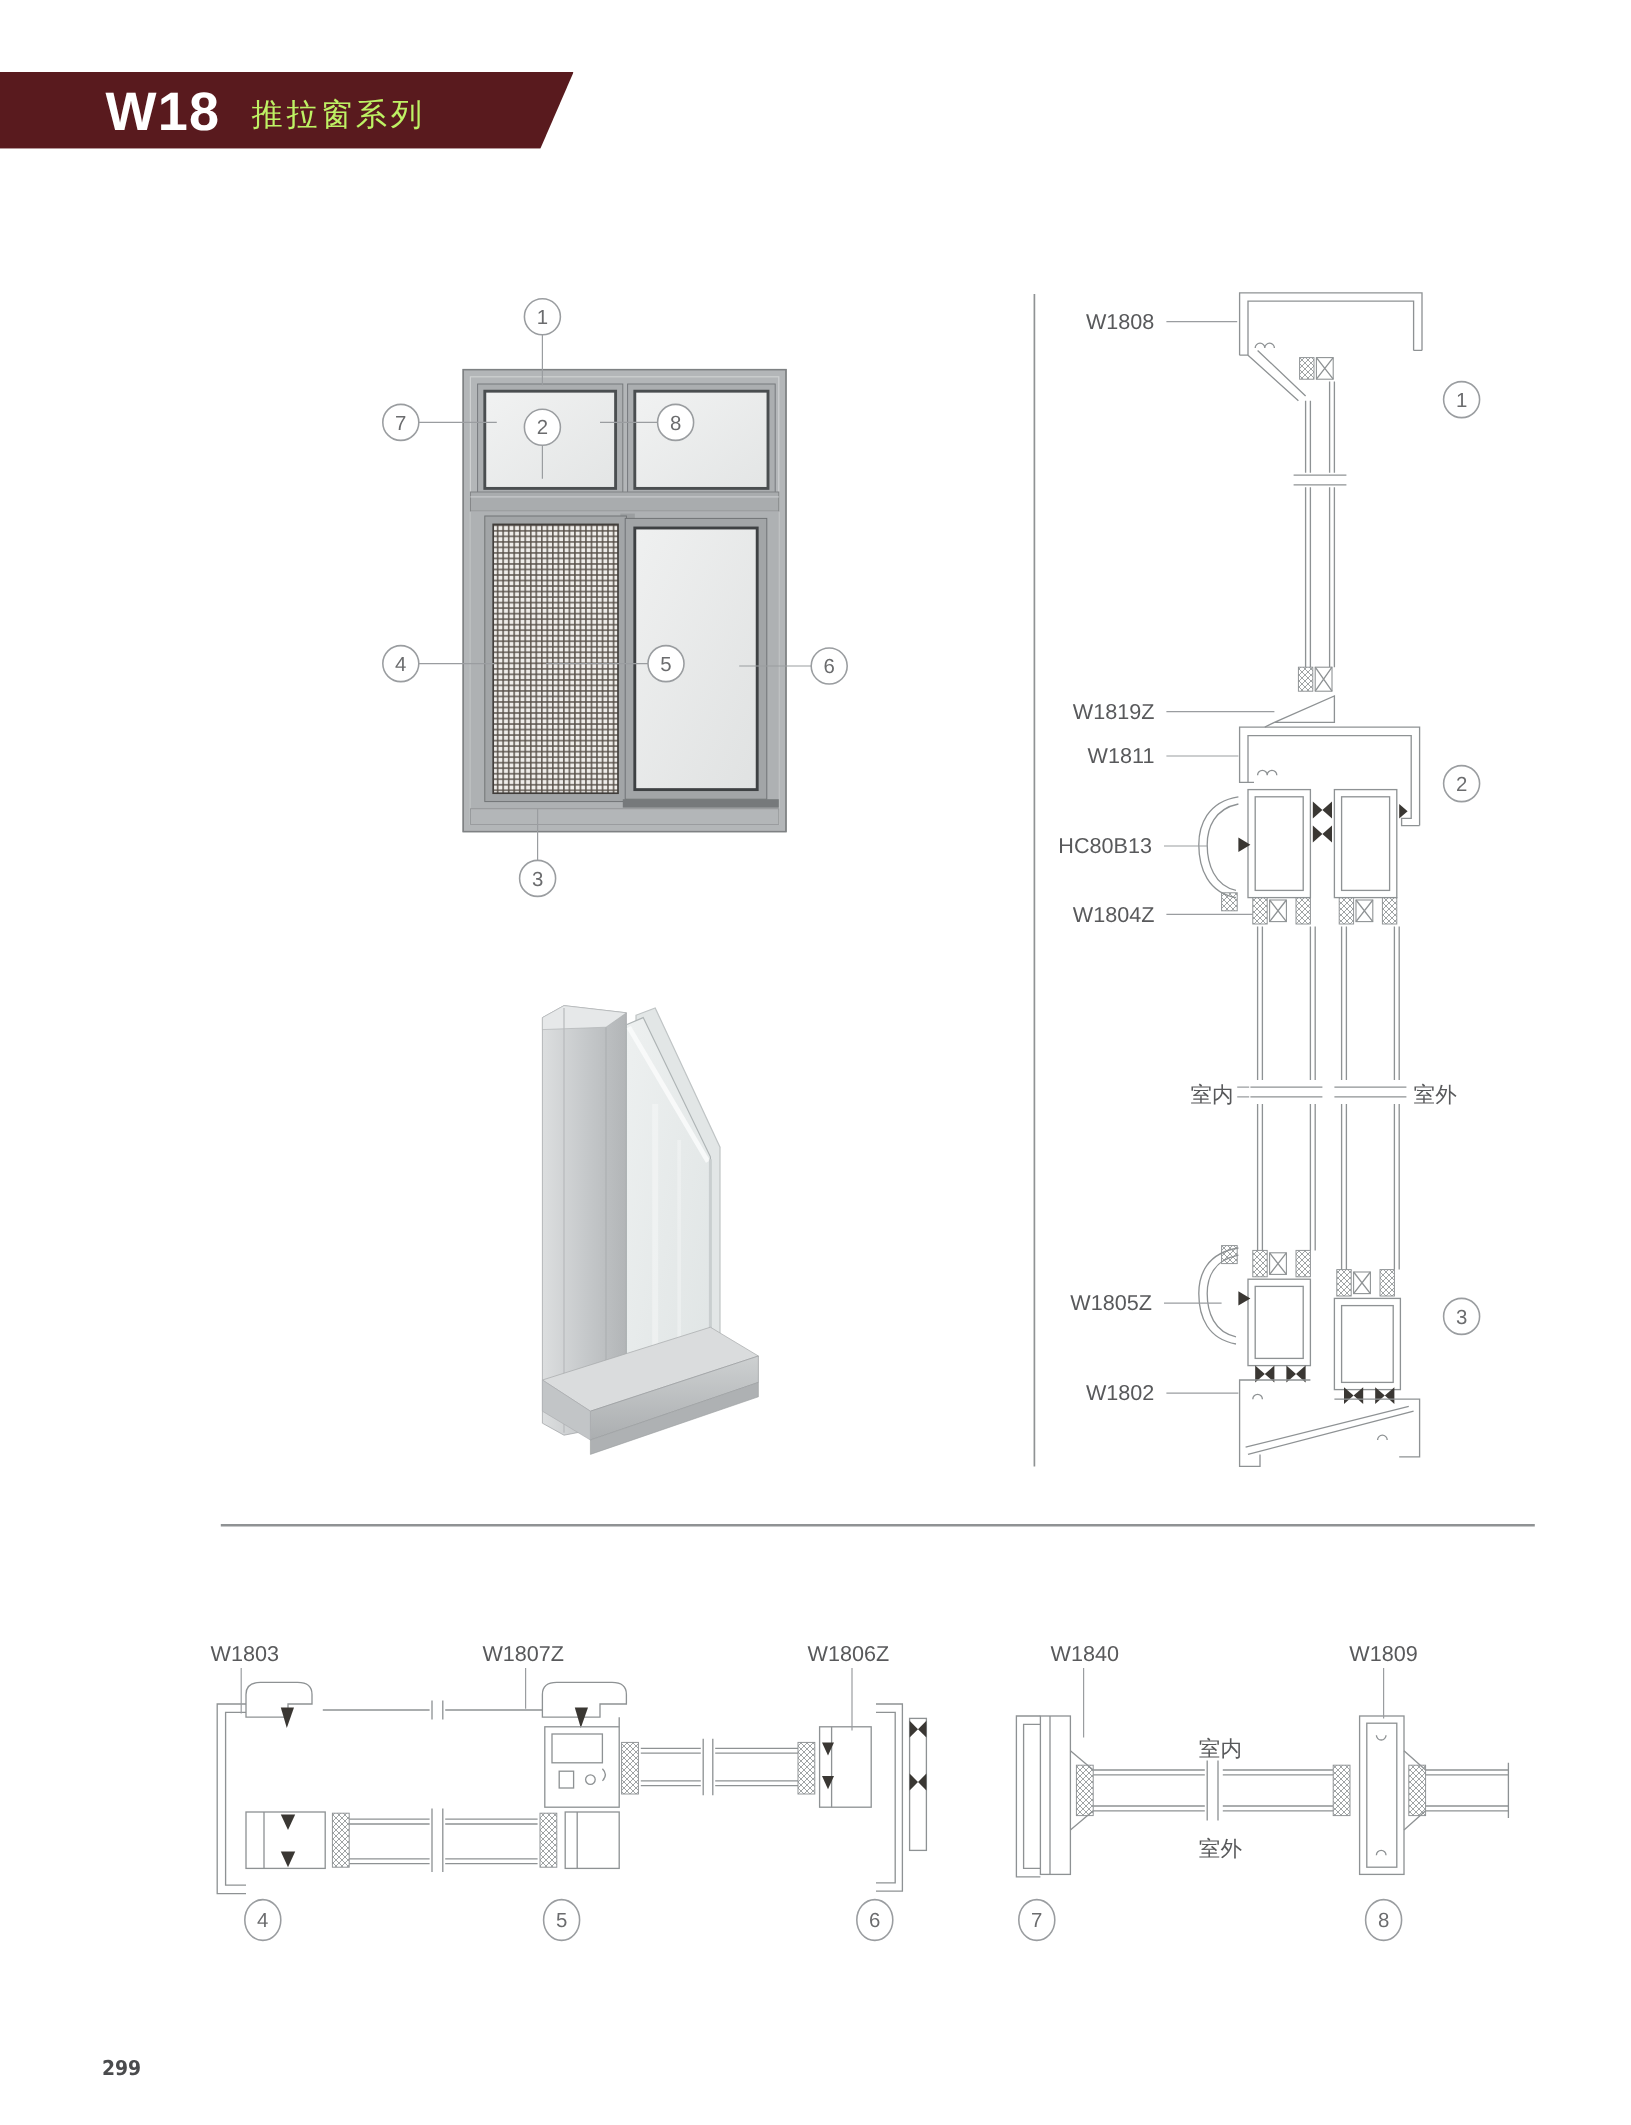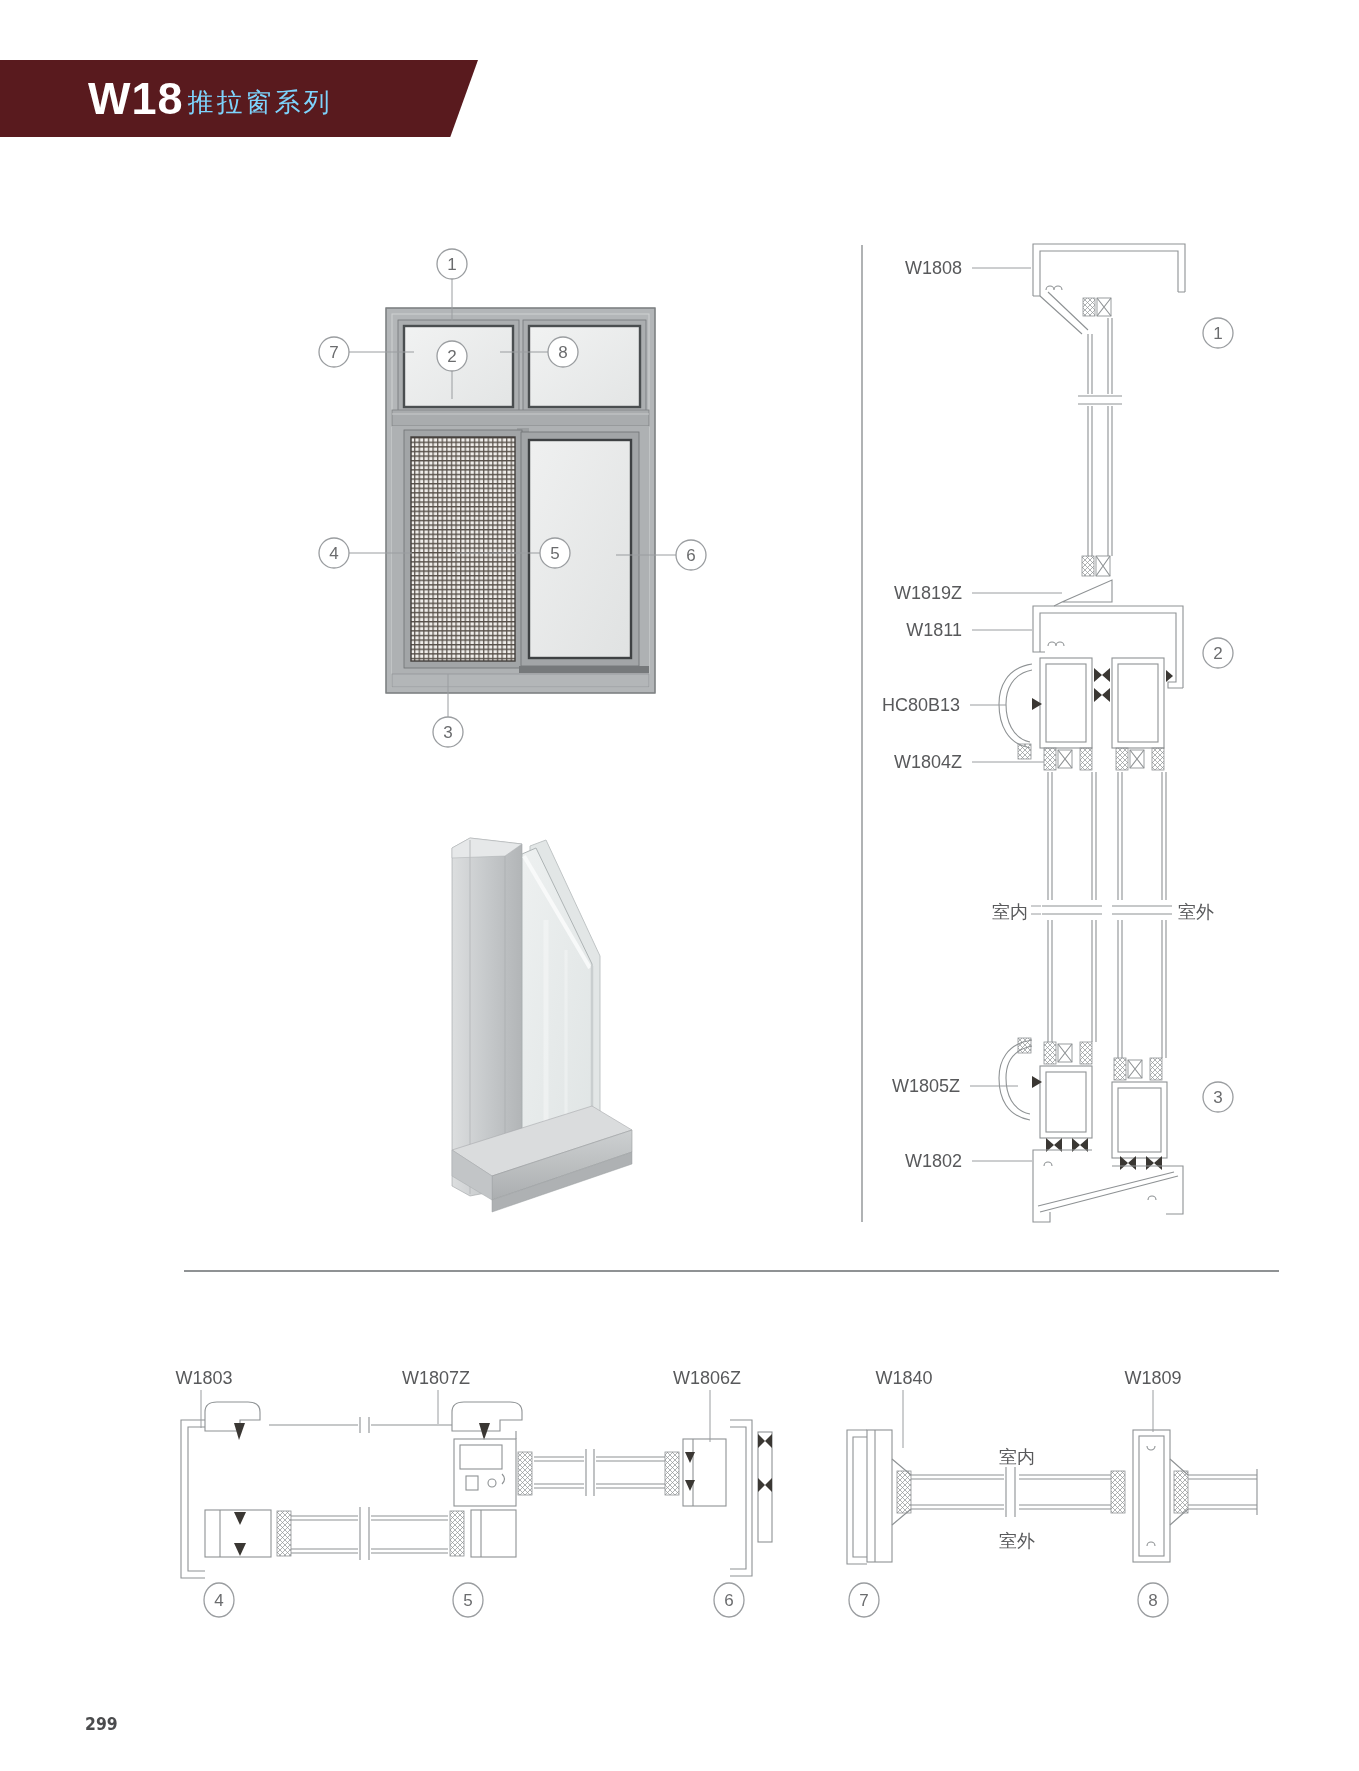--- a/index.html
+++ b/index.html
@@ -1,23 +1,23 @@
 <!DOCTYPE html>
 <html><head>
 <meta charset="utf-8">
 <style>
   html,body{margin:0;padding:0;background:#ffffff;}
   .page{position:relative;width:1359px;height:1771px;background:#ffffff;overflow:hidden;
         font-family:"Liberation Sans",sans-serif;}
   
-  .banner{position:absolute;left:0;top:60px;width:478px;height:77px;background:#591A1E;
+  .banner{position:absolute;left:0;top:60px;width:478px;height:64px;background:#591A1E;
           clip-path:polygon(0 0,100% 0,94.2% 100%,0 100%);
           display:flex;align-items:center;box-sizing:border-box;padding-left:88px;}
   .banner-code{color:#ffffff;font-size:45px;font-weight:bold;letter-spacing:1px;line-height:1;}
-  .banner-series{color:#7dd3fc;font-size:26px;margin-left:4px;letter-spacing:3px;line-height:1;
+  .banner-series{color:#bef264;font-size:26px;margin-left:26px;letter-spacing:3px;line-height:1;
           padding-top:6px;}
   
   .pagenum{position:absolute;left:85px;top:1714px;font-size:17px;font-weight:bold;color:#4A4B4D;
           font-family:"DejaVu Sans",sans-serif;transform:scaleX(.92);transform-origin:left center;}
   
   svg{position:absolute;left:0;top:0;}
   .ln{stroke:#8E9294;stroke-width:1.1;fill:none;}
   .lnt{stroke:#9A9DA0;stroke-width:1;fill:none;}
   .dk{fill:#3A3733;stroke:none;}
   .xh{fill:url(#xh);stroke:#8E9294;stroke-width:.8;}

